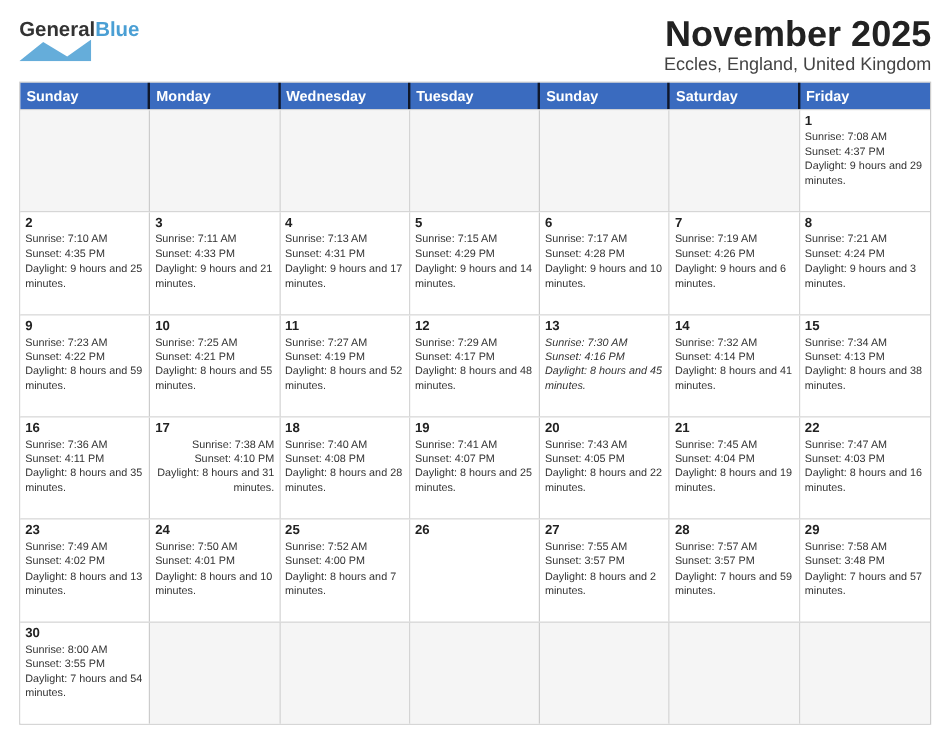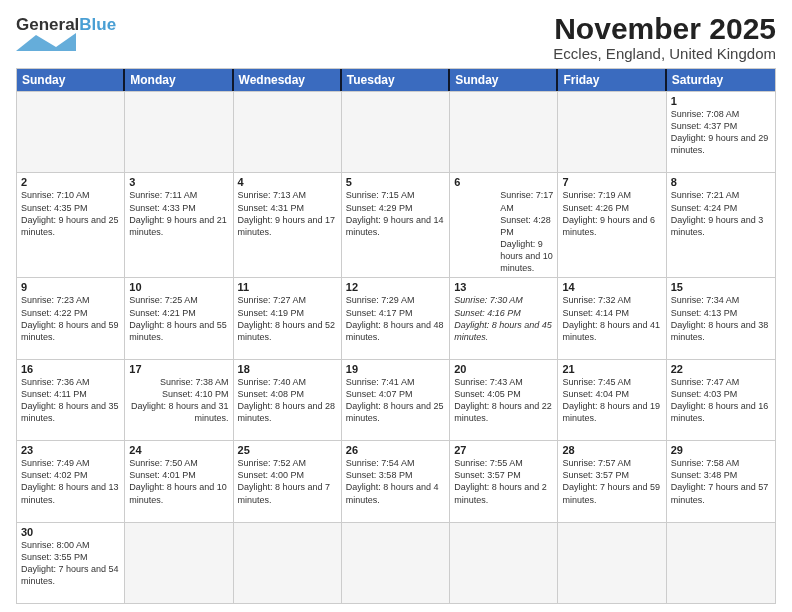--- a/index.html
+++ b/index.html
@@ -118,22 +118,22 @@
     </div>
   </div>
 
   <div class="calendar">
     <div class="cal-header">
       <div class="cal-header-cell">Sunday</div>
       <div class="cal-header-cell">Monday</div>
       <div class="cal-header-cell">Wednesday</div>
       <div class="cal-header-cell">Tuesday</div>
       <div class="cal-header-cell">Sunday</div>
+      <div class="cal-header-cell">Saturday</div>
       <div class="cal-header-cell">Friday</div>
-      <div class="cal-header-cell">Saturday</div>
     </div>
     <div class="cal-body" id="cal-body">
     <div class="cal-row">
           <div class="cal-cell empty"></div>
           <div class="cal-cell empty"></div>
           <div class="cal-cell empty"></div>
           <div class="cal-cell empty"></div>
           <div class="cal-cell empty"></div>
           <div class="cal-cell empty"></div>
           <div class="cal-cell">
@@ -163,21 +163,21 @@
 Daylight: 9 hours and 17 minutes.</div>
           </div>
           <div class="cal-cell">
             <span class="day-num">5</span>
             <div class="cell-text" style="white-space: pre-line;">Sunrise: 7:15 AM
 Sunset: 4:29 PM
 Daylight: 9 hours and 14 minutes.</div>
           </div>
           <div class="cal-cell">
             <span class="day-num">6</span>
-            <div class="cell-text" style="white-space: pre-line; margin-left: 46px;">Sunrise: 7:17 AM
+            <div class="cell-text" style="white-space: pre-line;">Sunrise: 7:17 AM
 Sunset: 4:28 PM
 Daylight: 9 hours and 10 minutes.</div>
           </div>
           <div class="cal-cell">
             <span class="day-num">7</span>
             <div class="cell-text" style="white-space: pre-line;">Sunrise: 7:19 AM
 Sunset: 4:26 PM
 Daylight: 9 hours and 6 minutes.</div>
           </div>
           <div class="cal-cell">
@@ -289,23 +289,20 @@
 Daylight: 8 hours and 10 minutes.</div>
           </div>
           <div class="cal-cell">
             <span class="day-num">25</span>
             <div class="cell-text" style="white-space: pre-line;">Sunrise: 7:52 AM
 Sunset: 4:00 PM
 Daylight: 8 hours and 7 minutes.</div>
           </div>
           <div class="cal-cell">
             <span class="day-num">26</span>
-            <div class="cell-text" style="white-space: pre-line;">Sunrise: 7:54 AM
-Sunset: 3:58 PM
-Daylight: 8 hours and 4 minutes.</div>
           </div>
           <div class="cal-cell">
             <span class="day-num">27</span>
             <div class="cell-text" style="white-space: pre-line;">Sunrise: 7:55 AM
 Sunset: 3:57 PM
 Daylight: 8 hours and 2 minutes.</div>
           </div>
           <div class="cal-cell">
             <span class="day-num">28</span>
             <div class="cell-text" style="white-space: pre-line;">Sunrise: 7:57 AM

